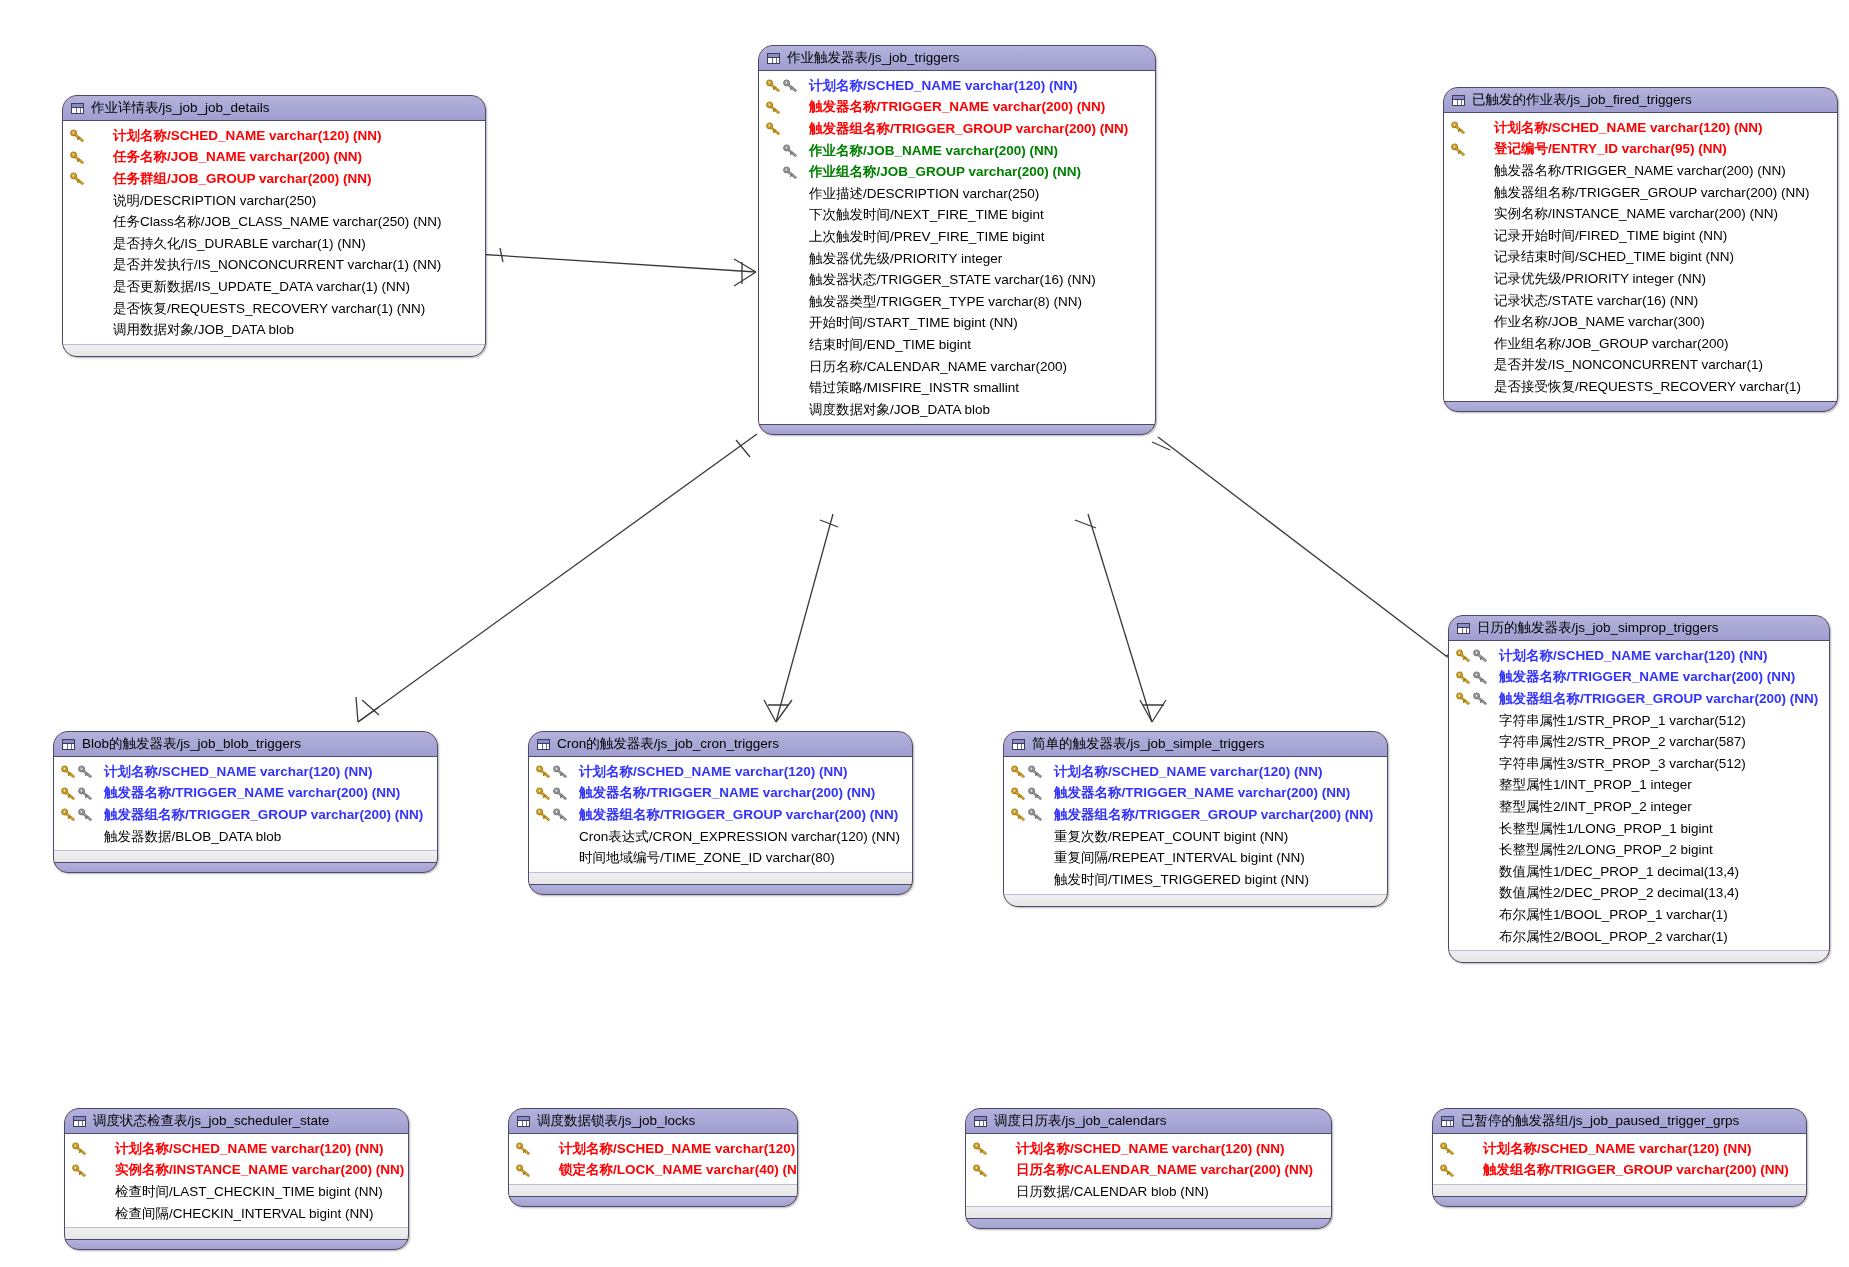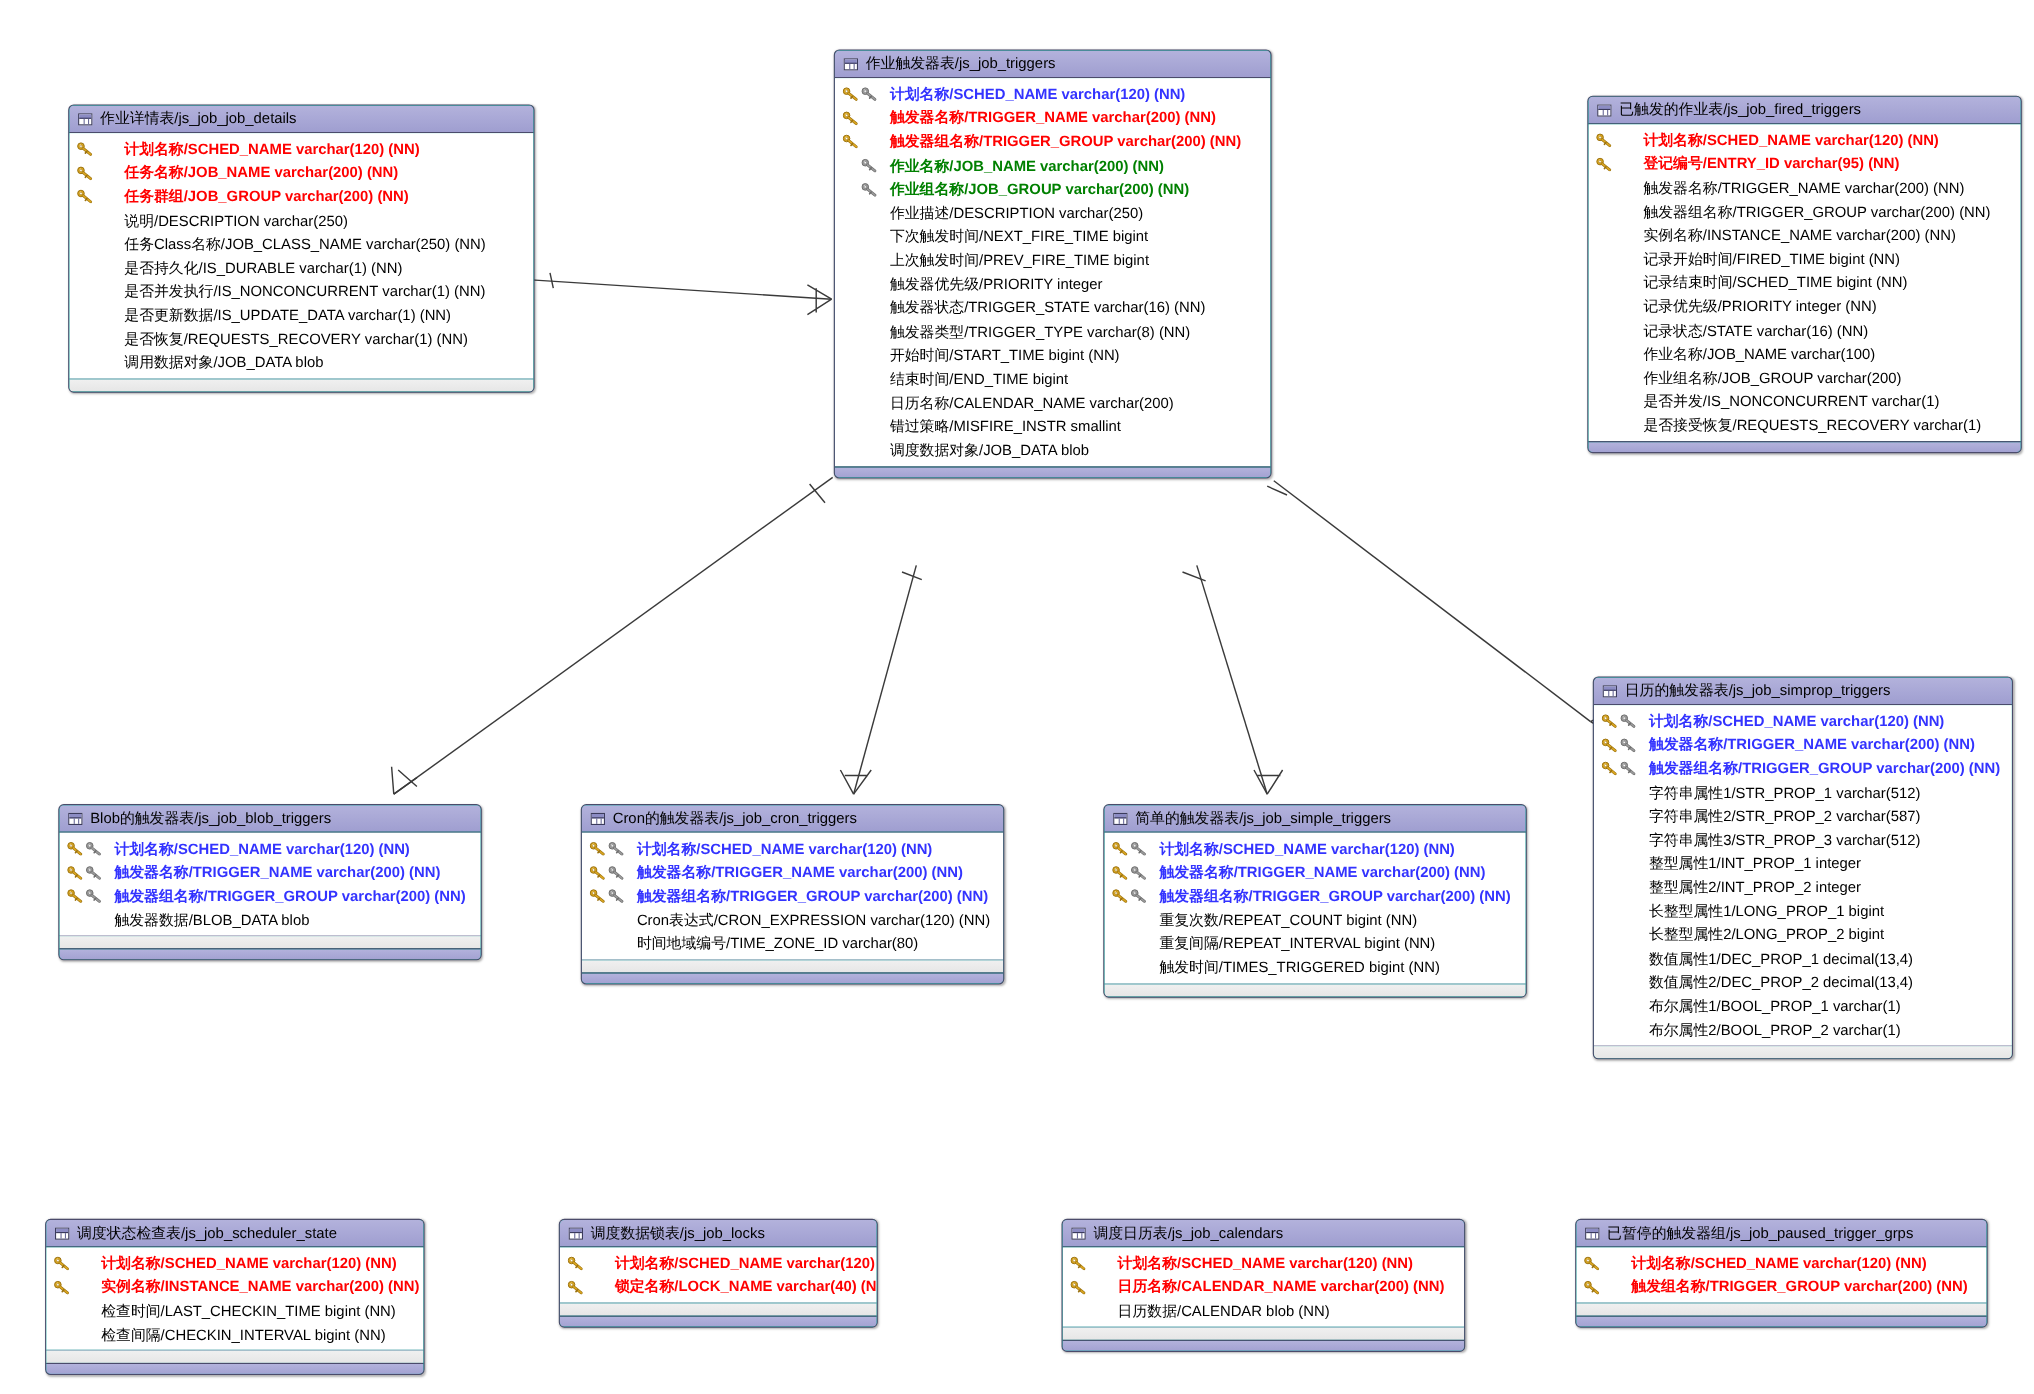--- a/index.html
+++ b/index.html
@@ -10,23 +10,23 @@
     width: 1849px; height: 1267px;
     position: relative;
     font-family: "Liberation Sans", "DejaVu Sans", sans-serif;
     overflow: hidden;
   }
   #canvas { position: absolute; inset: 0; }
   #links { position: absolute; left: 0; top: 0; width: 1849px; height: 1267px; pointer-events: none; }
 
   .entity {
     position: absolute;
-    background: #14b8a6;
+    background: #b91c1c;
     border: 1px solid #4b4b6b;
-    border-radius: 5px;
+    border-radius: 15px;
     box-shadow: 1px 1px 2px rgba(0,0,0,0.30);
     box-sizing: border-box;
     overflow: hidden;
   }
   .ent-header {
     background: linear-gradient(to bottom, #b3b2dc 0%, #a9a8d6 50%, #9f9ed0 100%);
     border-bottom: 1px solid #4b4b6b;
     height: 24px;
     display: flex;
     align-items: center;
@@ -386,21 +386,21 @@
           <div class="attr">
             <span class="keys"></span>
             <span class="attr-label plain">记录优先级/PRIORITY integer (NN)</span>
           </div>
           <div class="attr">
             <span class="keys"></span>
             <span class="attr-label plain">记录状态/STATE varchar(16) (NN)</span>
           </div>
           <div class="attr">
             <span class="keys"></span>
-            <span class="attr-label plain">作业名称/JOB_NAME varchar(100)</span>
+            <span class="attr-label plain">作业名称/JOB_NAME varchar(300)</span>
           </div>
           <div class="attr">
             <span class="keys"></span>
             <span class="attr-label plain">作业组名称/JOB_GROUP varchar(200)</span>
           </div>
           <div class="attr">
             <span class="keys"></span>
             <span class="attr-label plain">是否并发/IS_NONCONCURRENT varchar(1)</span>
           </div>
           <div class="attr">
@@ -761,21 +761,21 @@
             <span class="keys"></span>
             <span class="attr-label plain">重复间隔/REPEAT_INTERVAL bigint (NN)</span>
           </div>
           <div class="attr">
             <span class="keys"></span>
             <span class="attr-label plain">触发时间/TIMES_TRIGGERED bigint (NN)</span>
           </div>
         </div>
         <div class="ent-footer"></div>
       </div>
-      <div class="entity" style="left: 41px; top: 1108px; width: 345px;">
+      <div class="entity" style="left: 64px; top: 1108px; width: 345px;">
         <div class="ent-header">
           <span class="tbl-icon"></span>
           <span class="ent-title">调度状态检查表/js_job_scheduler_state</span>
         </div>
         <div class="ent-body">
           <div class="attr">
             <span class="keys">
               <svg class="keyicon" viewBox="0 0 15 13">
                 <circle cx="3.6" cy="3.9" r="3.0" fill="#d9a521" stroke="#9c7311" stroke-width="0.9"></circle>
                 <circle cx="3.6" cy="3.9" r="1.1" fill="#ffffff" stroke="#9c7311" stroke-width="0.5"></circle>

